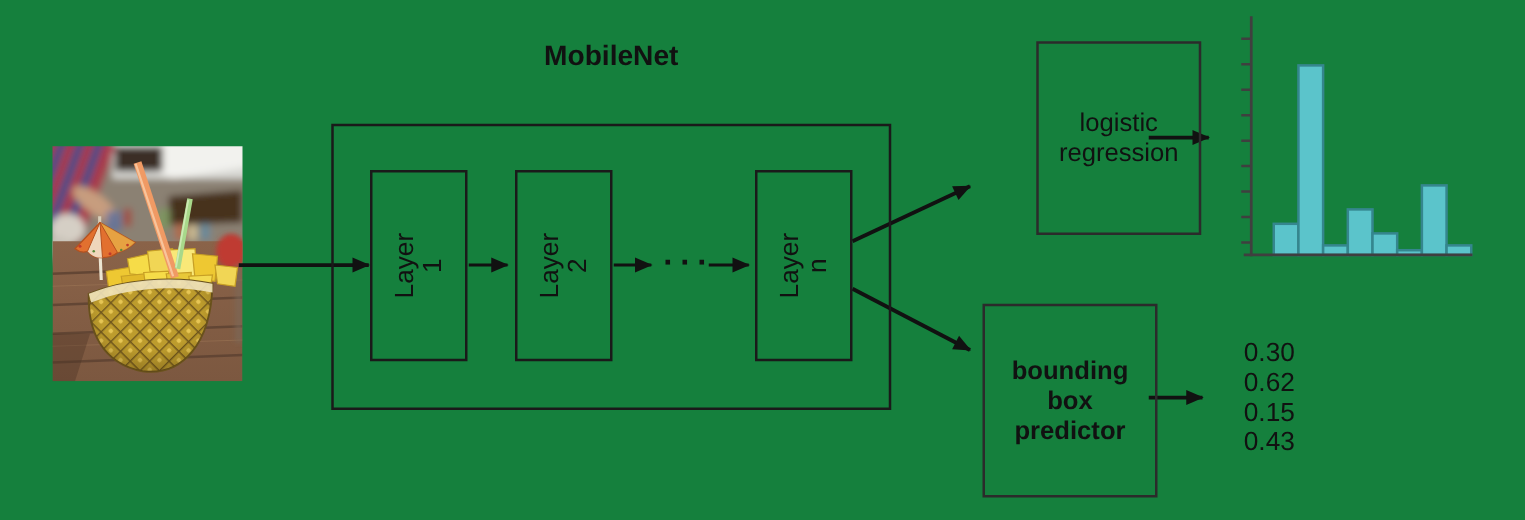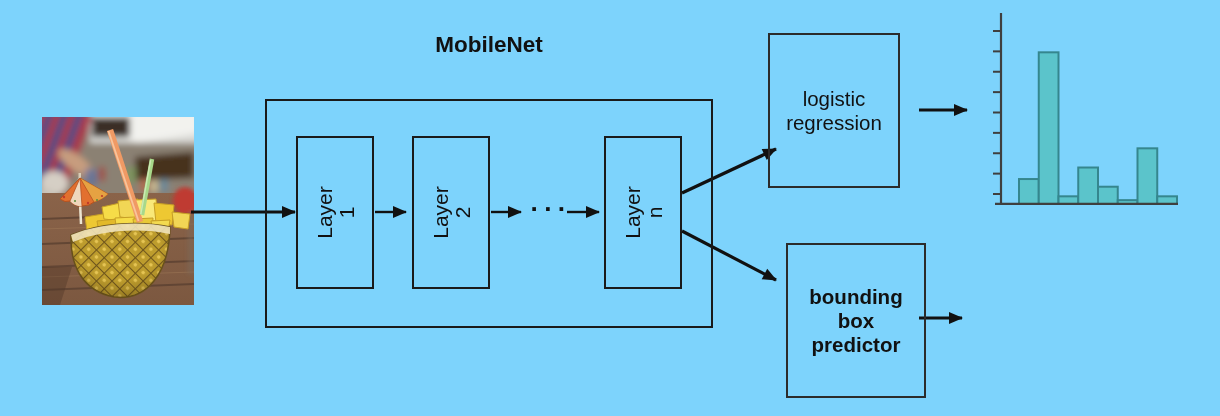--- a/index.html
+++ b/index.html
@@ -1,16 +1,16 @@
 <!DOCTYPE html>
 <html><head>
 <meta charset="utf-8">
 <style>
   html,body{margin:0;padding:0;background:#fff;}
-  .canvas{position:relative;width:1220px;height:416px;background:#7dd3fc;overflow:hidden;
+  .canvas{position:relative;width:1220px;height:416px;background:#15803d;overflow:hidden;
           font-family:"Liberation Sans", sans-serif;color:#111;}
   .layer-abs{position:absolute;left:0;top:0;}
   .box{position:absolute;border:2.5px solid #1a1a1a;background:transparent;box-sizing:border-box;
        display:flex;align-items:center;justify-content:center;z-index:3;}
   .head{border-color:#2b2b2b;}
   .head-label{font-size:20.5px;line-height:24px;white-space:pre-line;text-align:center;color:#111;}
   .bold-label{font-weight:bold;}
   .vtext{transform:rotate(-90deg);font-size:21px;line-height:21.5px;white-space:pre-line;
          text-align:center;color:#111;}
   .titles{position:absolute;left:265px;top:32px;width:448px;text-align:center;z-index:3;}
@@ -171,21 +171,21 @@
     <span class="vtext">Layer
 2</span>
   </div>
   <div class="box" style="left:604px;top:136px;width:78px;height:153px;">
     <span class="vtext">Layer
 n</span>
   </div>
 
   <span class="dots">···</span>
 
-  <div class="box head" style="left:768px;top:33px;width:132px;height:155px;">
+  <div class="box head" style="left:829px;top:33px;width:132px;height:155px;">
     <span class="head-label">logistic
 regression</span>
   </div>
   <div class="box head" style="left:786px;top:243px;width:140px;height:155px;">
     <span class="head-label bold-label">bounding
 box
 predictor</span>
   </div>
 
   <svg class="layer-abs" style="left:985px;top:8px;z-index:3;" width="200" height="205" viewBox="0 0 200 205">
@@ -203,14 +203,20 @@
       <line x1="8" y1="84.125" x2="16" y2="84.125" stroke="#3f3f3f" stroke-width="2"></line>
       <line x1="8" y1="104.5" x2="16" y2="104.5" stroke="#3f3f3f" stroke-width="2"></line>
       <line x1="8" y1="124.875" x2="16" y2="124.875" stroke="#3f3f3f" stroke-width="2"></line>
       <line x1="8" y1="145.25" x2="16" y2="145.25" stroke="#3f3f3f" stroke-width="2"></line>
       <line x1="8" y1="165.625" x2="16" y2="165.625" stroke="#3f3f3f" stroke-width="2"></line>
       <line x1="8" y1="186" x2="16" y2="186" stroke="#3f3f3f" stroke-width="2"></line>
       <line x1="16" y1="5" x2="16" y2="197" stroke="#3f3f3f" stroke-width="2.2"></line>
       <line x1="10" y1="195.8" x2="193" y2="195.8" stroke="#3f3f3f" stroke-width="2.2"></line>
     </svg>
 
+  <div class="bbox-values">
+      <div>0.30</div>
+      <div>0.62</div>
+      <div>0.15</div>
+      <div>0.43</div>
+    </div>
 
 </div>
 
 </body></html>

